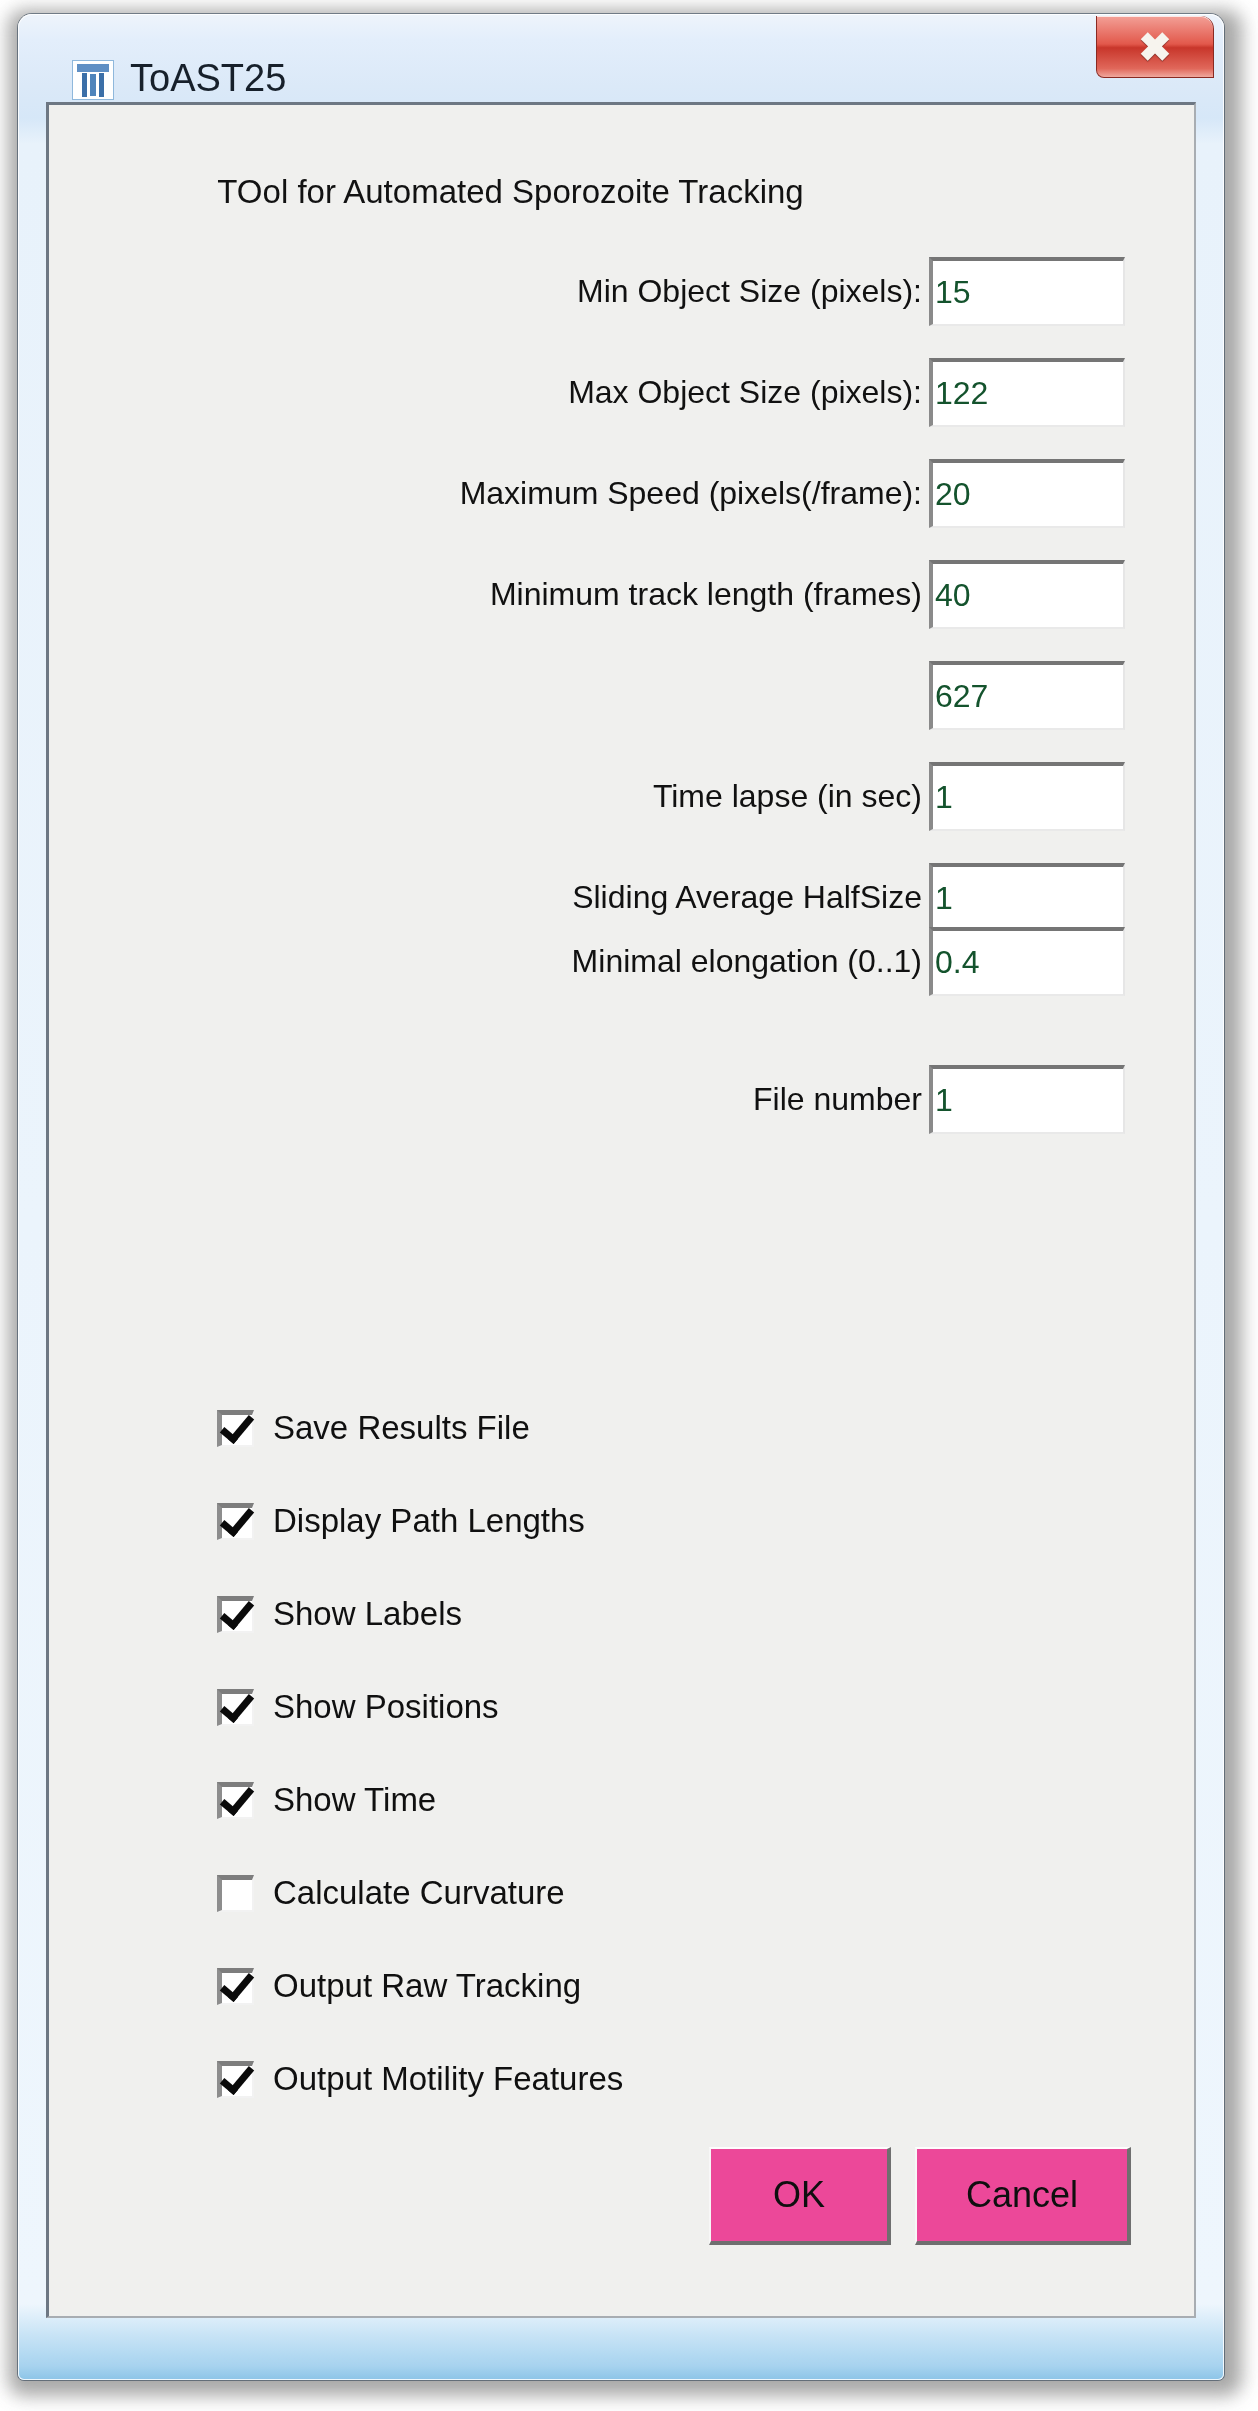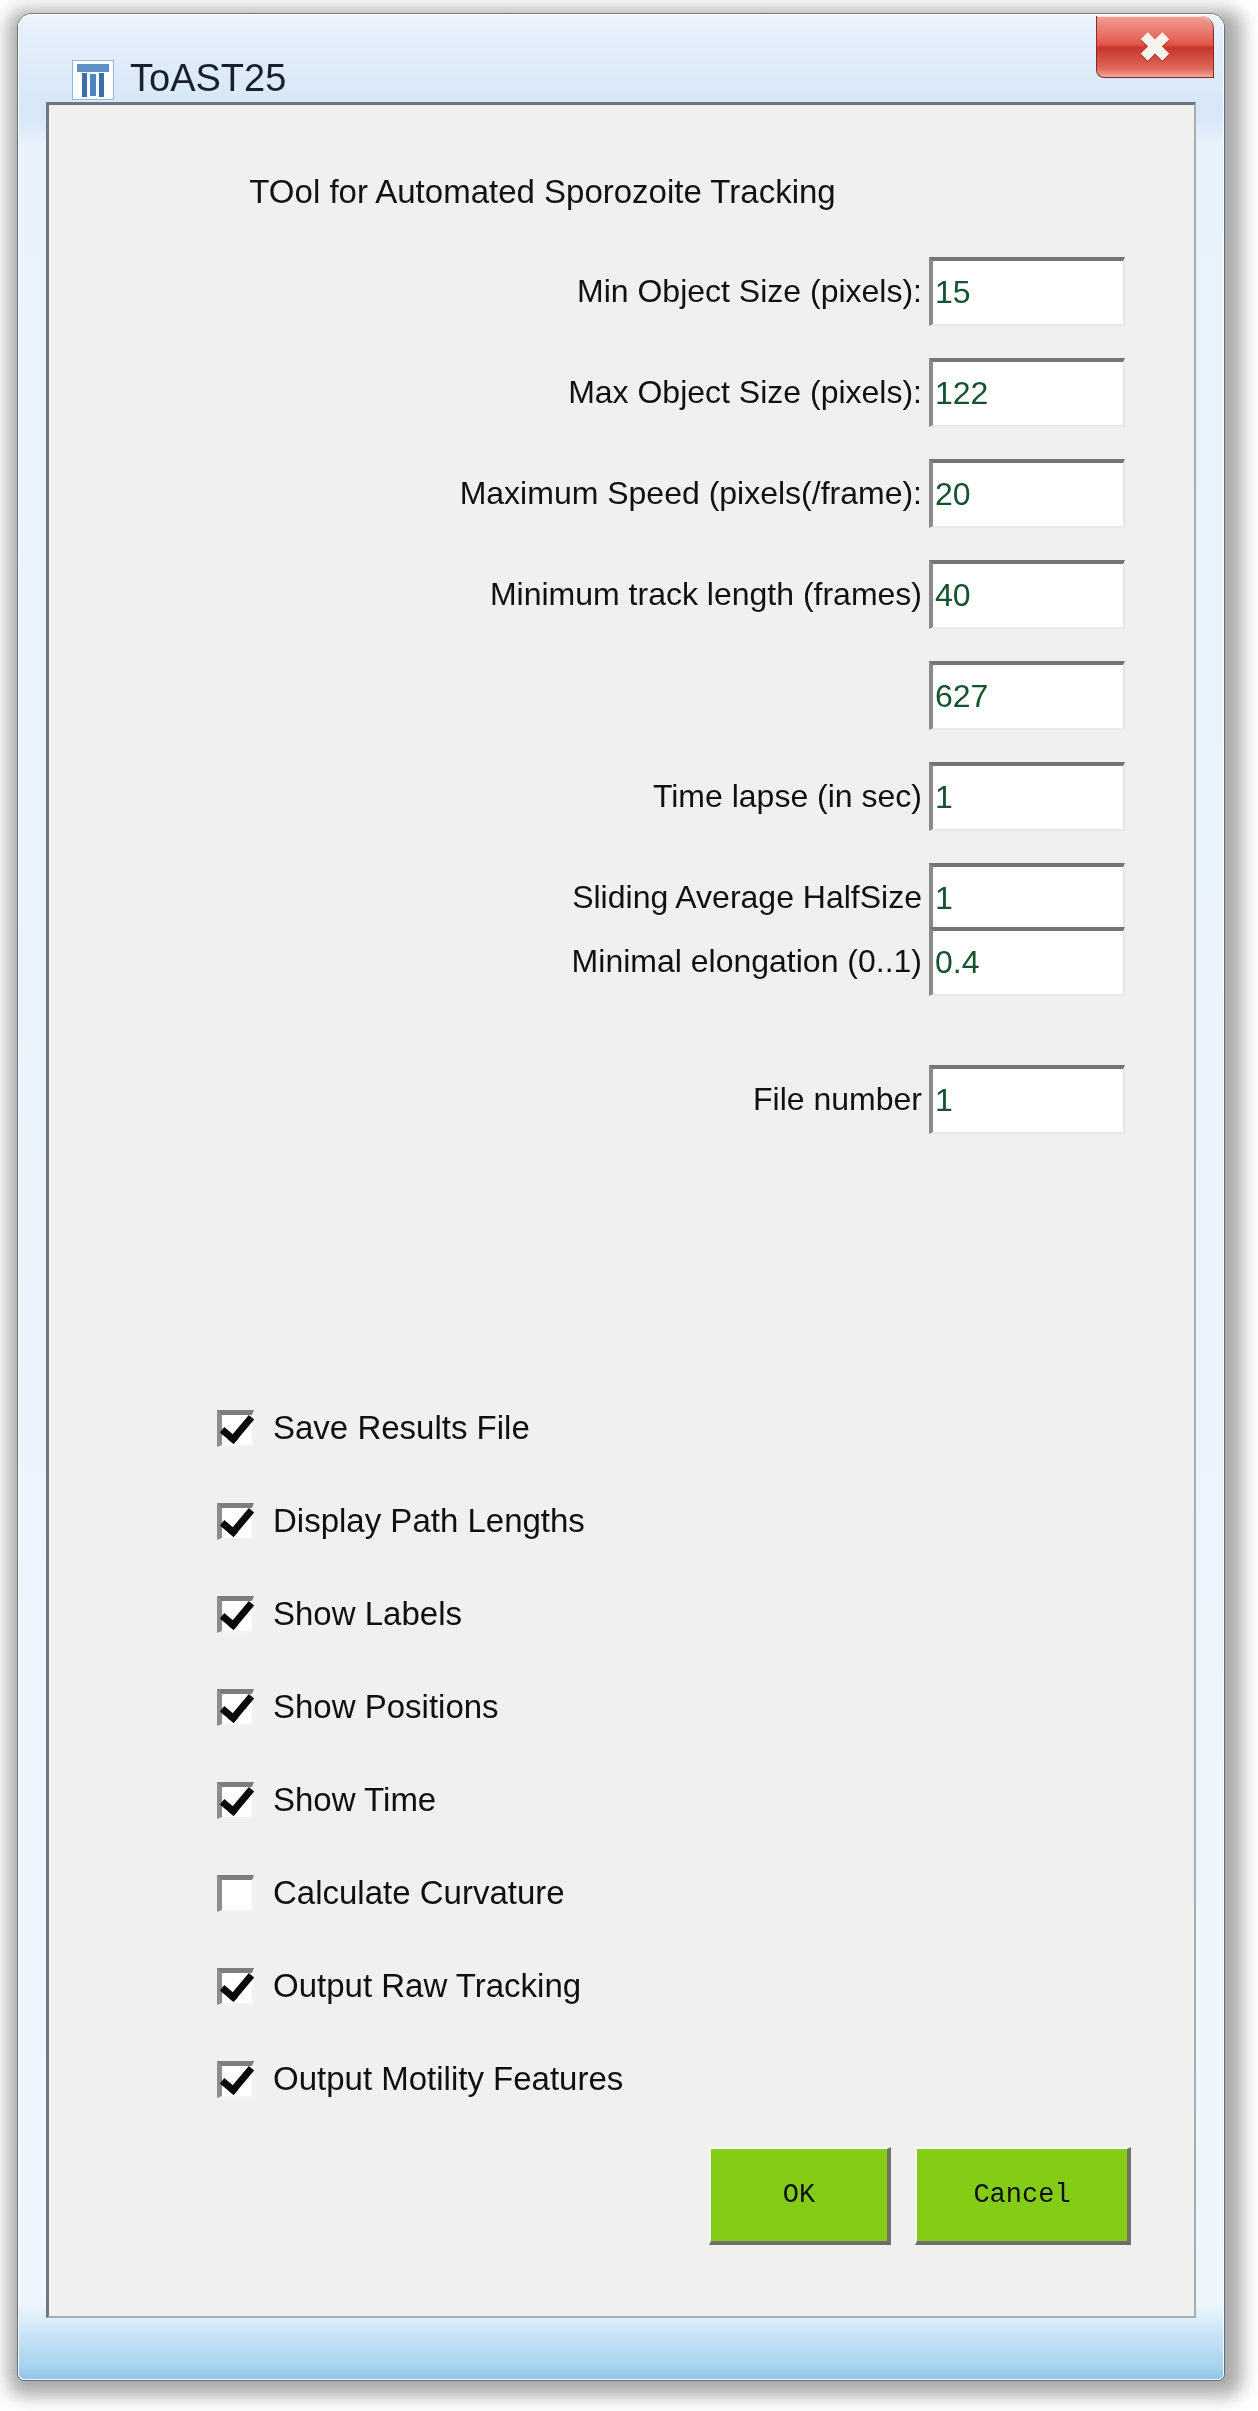--- a/index.html
+++ b/index.html
@@ -165,21 +165,20 @@
   
   #form-header {
     position: absolute;
     left: 0;
     top: 68px;
     width: 923px;
     text-align: center;
     font-size: 33px;
     color: #121212;
     white-space: nowrap;
-    padding-left: 32px;
   }
 
   
   .field-row {
     position: absolute;
     left: 0;
     width: 1145px;
     height: 70px;
   }
   .field-label {
@@ -256,29 +255,29 @@
     position: absolute;
     left: 0;
     top: 2042px;
     width: 1145px;
     height: 110px;
   }
   .dlg-button {
     position: absolute;
     top: 0;
     height: 98px;
-    background: #84cc16;
+    background: #ec4899;
     border-top: 2px solid #fdfdfd;
     border-left: 2px solid #f7f7f7;
     border-right: 4px solid #6f6f6f;
     border-bottom: 4px solid #6f6f6f;
     box-sizing: border-box;
-    font-size: 27px;
+    font-size: 36px;
     color: #0f0f0f;
-    font-family: Liberation Mono, monospace;
+    font-family: Liberation Sans, sans-serif;
     display: flex;
     align-items: center;
     justify-content: center;
     padding: 0;
   }
   #ok-button { left: 660px; width: 182px; }
   #cancel-button { left: 866px; width: 216px; }
 </style>
 </head>
 <body>

